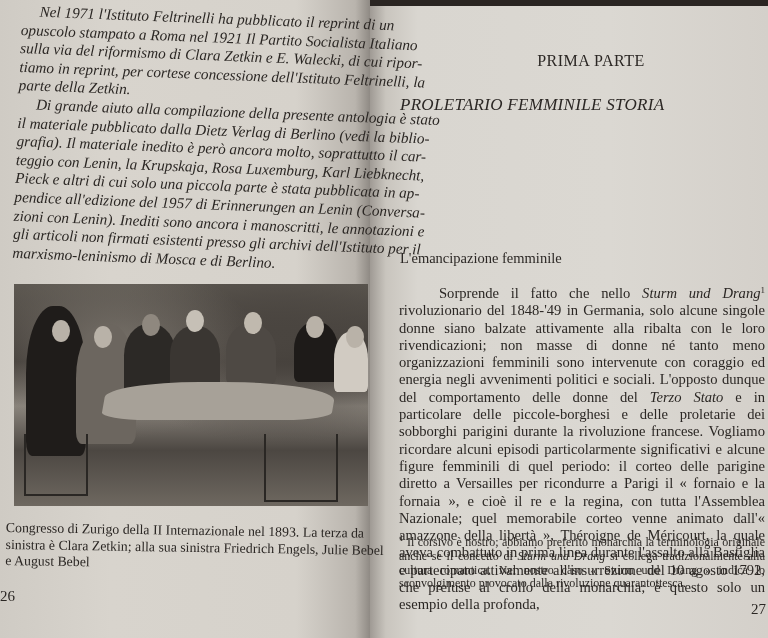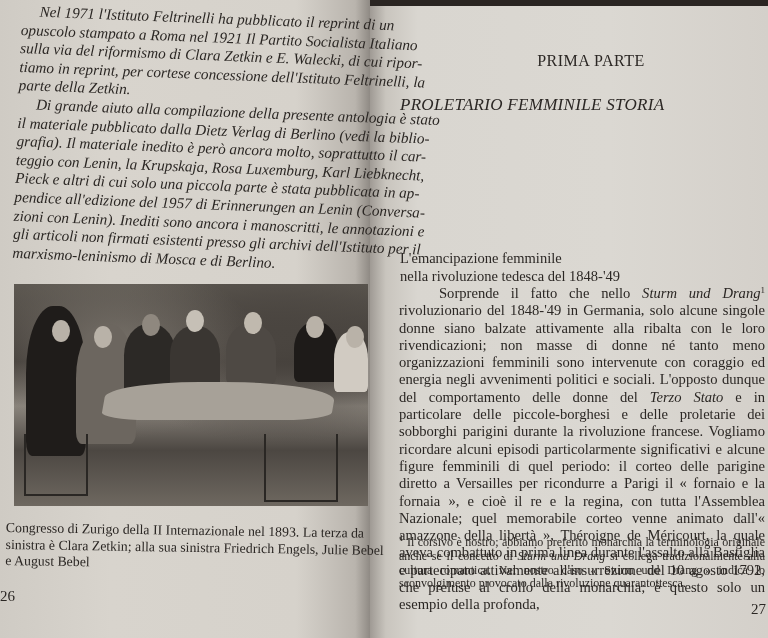--- a/index.html
+++ b/index.html
@@ -147,21 +147,20 @@
 <div class="page-num-left">26</div>
 
 <div class="part-title">PRIMA PARTE</div>
 
 <div class="section-title">
   <span class="line">PROLETARIO FEMMINILE STORIA</span>
 </div>
 
 <div class="chapter-title">
   <span class="line">L'emancipazione femminile</span>
-  <span class="line">nella rivoluzione tedesca del 1848-'49</span>
 </div>
 
 <div class="body-text">
   <p><span>Sorprende il fatto che nello </span><em>Sturm und Drang</em><sup>1</sup><span> rivoluzionario del 1848-'49 in Germania, solo alcune singole donne siano balzate attivamente alla ribalta con le loro rivendicazioni; non masse di donne né tanto meno organizzazioni femminili sono intervenute con coraggio ed energia negli avvenimenti politici e sociali. L'opposto dunque del comportamento delle donne del </span><em>Terzo Stato</em><span> e in particolare delle piccole-borghesi e delle proletarie dei sobborghi parigini durante la rivoluzione francese. Vogliamo ricordare alcuni episodi particolarmente significativi e alcune figure femminili di quel periodo: il corteo delle parigine diretto a Versailles per ricondurre a Parigi il « fornaio e la fornaia », e cioè il re e la regina, con tutta l'Assemblea Nazionale; quel memorabile corteo venne animato dall'« amazzone della libertà », Théroigne de Méricourt, la quale aveva combattuto in prima linea durante l'assalto alla Bastiglia e partecipato attivamente all'insurrezione del 10 agosto 1792, che preluse al crollo della monarchia; è questo solo un esempio della profonda,</span></p>
 </div>
 
 <div class="footnote">
   <sup>1</sup><span> Il corsivo è nostro; abbiamo preferito monarchia la terminologia originale anche se il concetto di </span><em>Sturm und Drang</em><span> si collega tradizionalmente alla cultura romantica. Nel nostro caso « Sturm und Drang » indica lo sconvolgimento provocato dalla rivoluzione quarantottesca.</span>
 </div>
 

